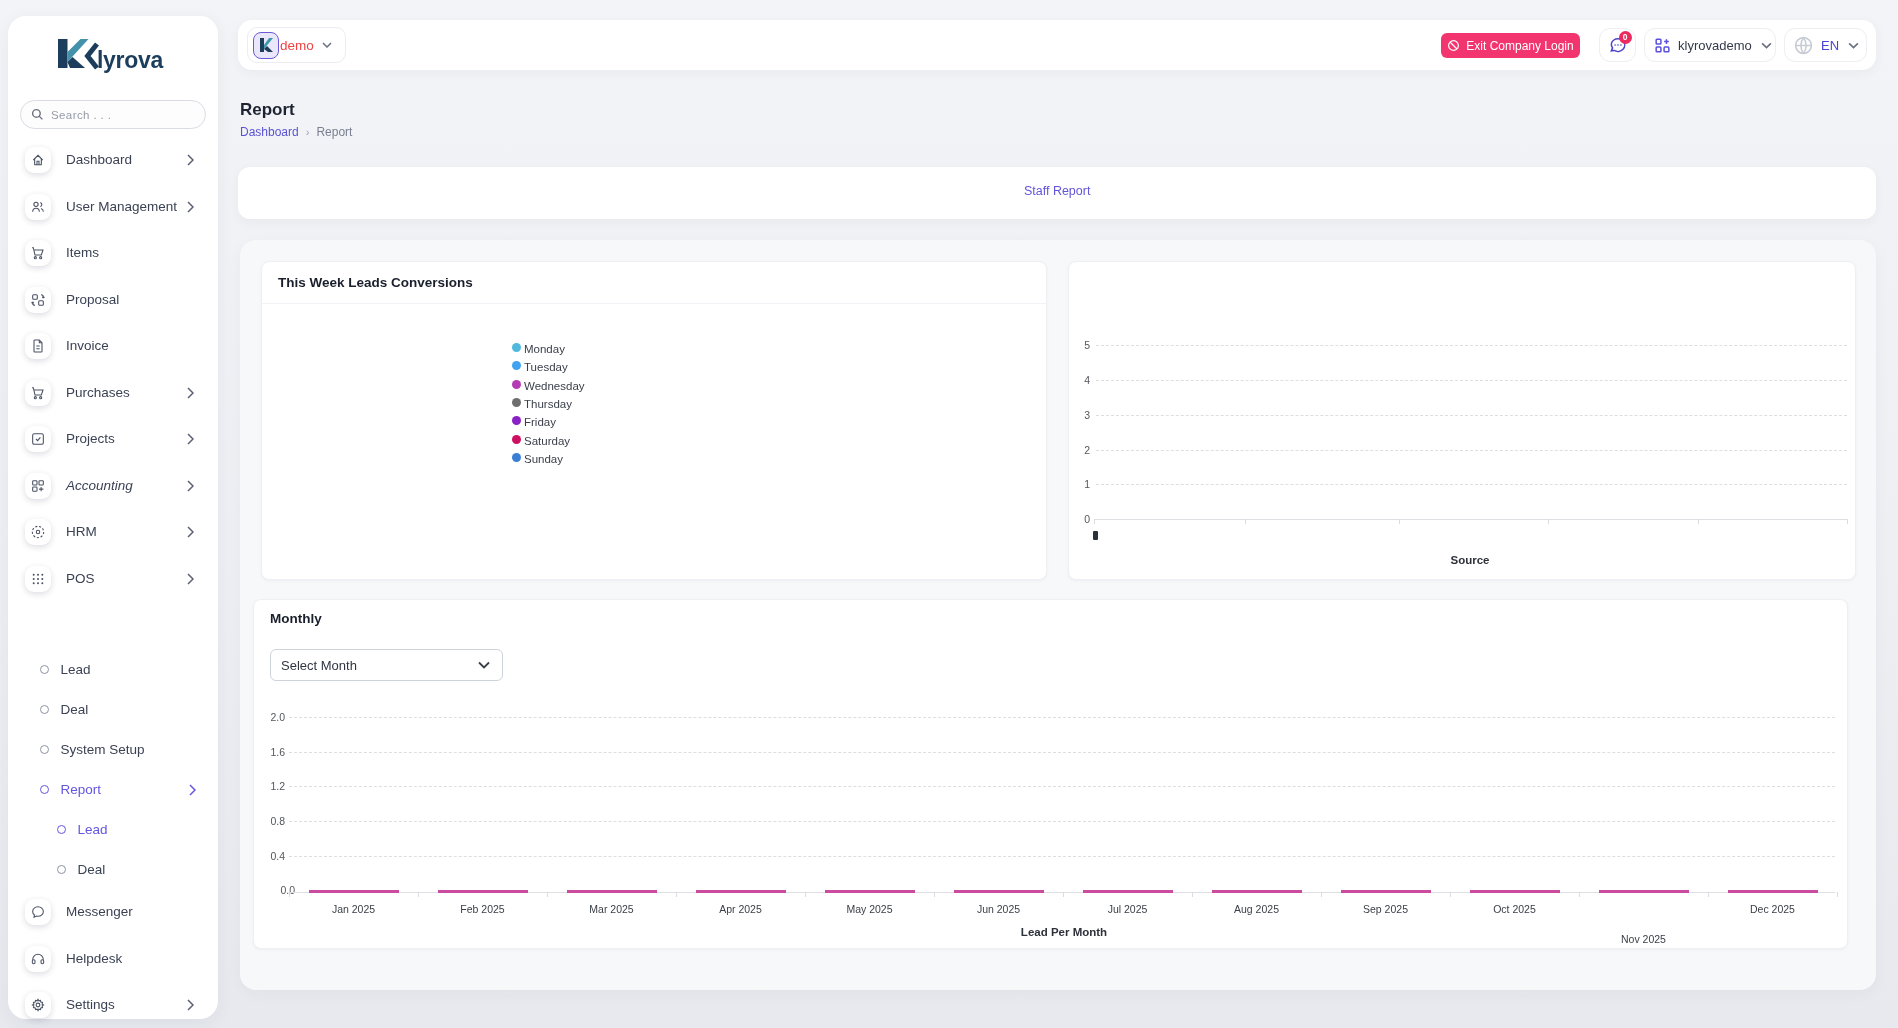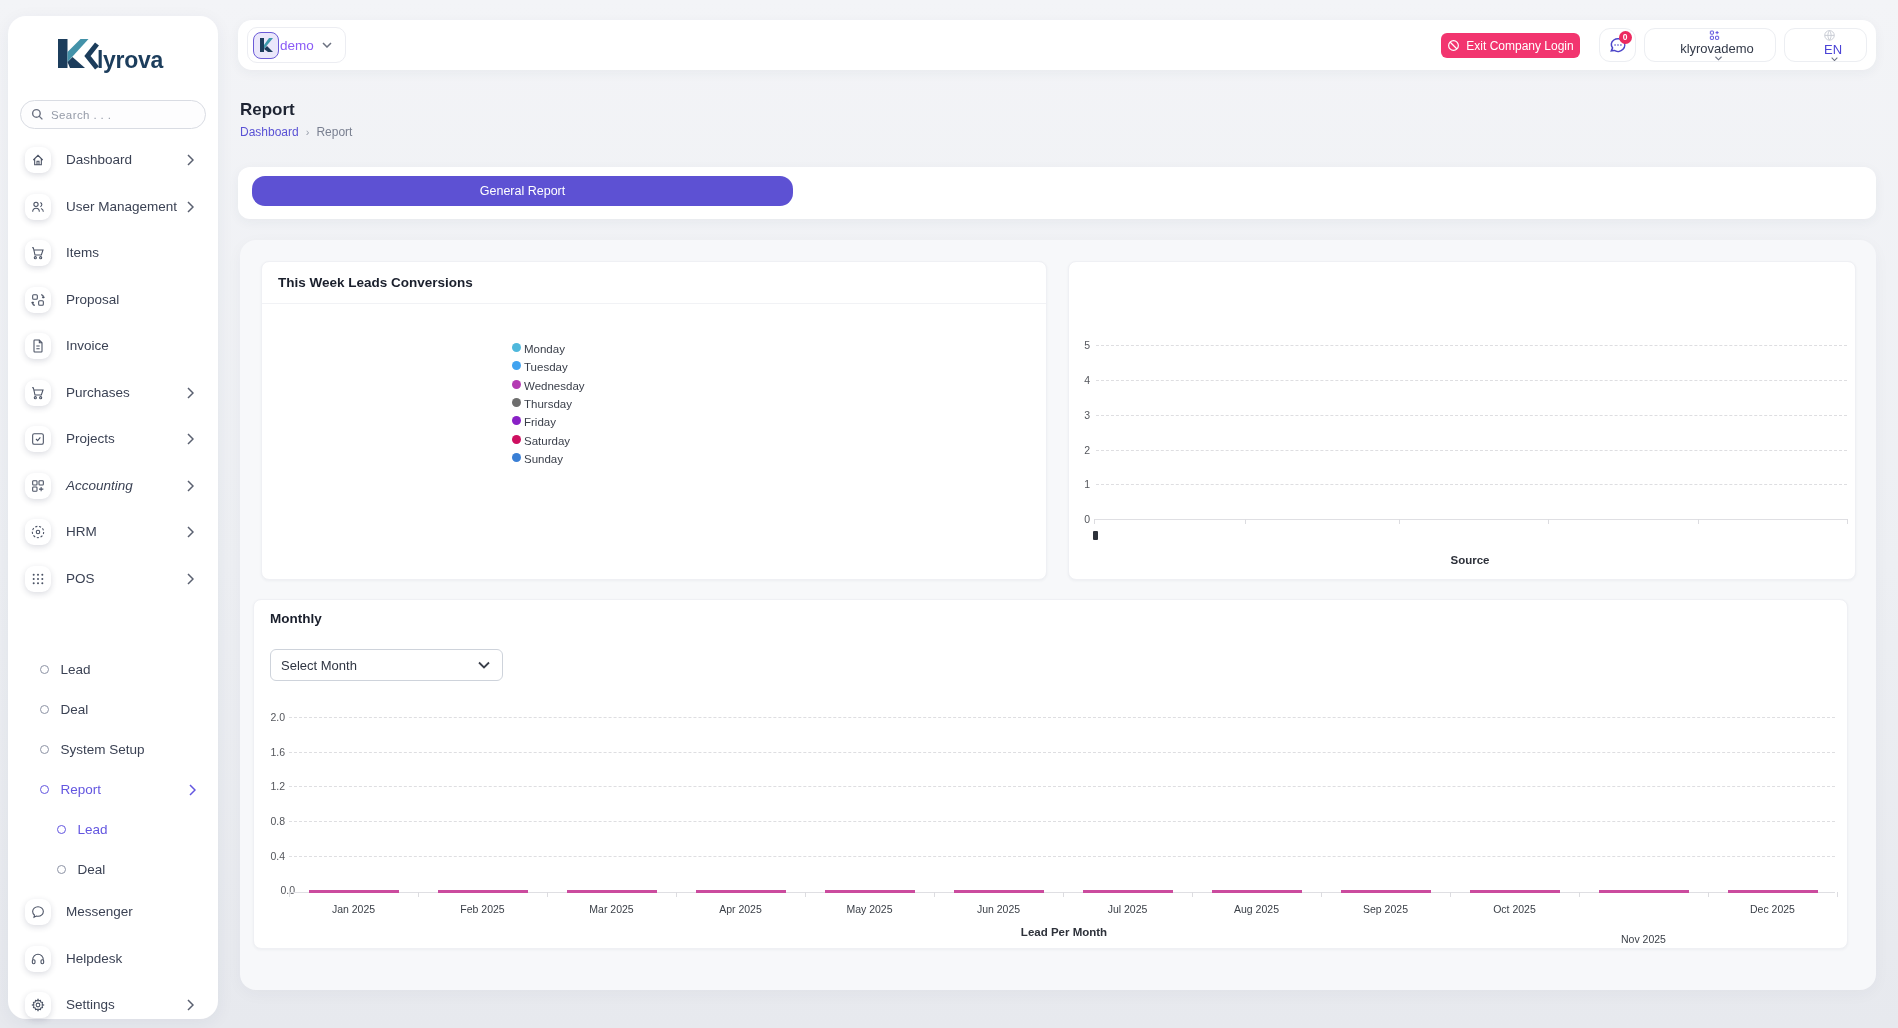--- a/index.html
+++ b/index.html
@@ -61,30 +61,30 @@
 }
 #demobox {
   position:absolute; left:9px; top:7px; width:99px; height:36px;
   border:1px solid #ecedf2; border-radius:10px;
   display:flex; align-items:center; padding-left:5px;
 }
 #demobox .dlogo {
   width:26px; height:27px; border-radius:8px; border:1.5px solid #6b5bd8;
   background:#eae7fb; display:flex; align-items:center; justify-content:center;
 }
-#demobox .dtxt { font-size:13.5px; color:#8b5cf6; margin-left:1px;text-align:right; }
+#demobox .dtxt { font-size:13.5px; color:#ef4444; margin-left:1px;text-align:right; }
 #demobox svg.chv { margin-left:8px; }
 #exitbtn {
   position:absolute; left:1203px; top:13px; width:139px; height:25px;
   background:#f2356f; border-radius:6px; color:#fff; font-size:12px;
   display:flex; align-items:center; justify-content:center; gap:6px;
 }
 .tbox {
   position:absolute; top:8px; height:34px; border:1px solid #eceef2;
-  border-radius:11px; background:#fff; display:flex; align-items:center;flex-direction:column;
+  border-radius:11px; background:#fff; display:flex; align-items:center;
 }
 #chatbox { left:1361px; width:37px; justify-content:center; }
 #chatbadge {
   position:absolute; left:1380.5px; top:10.5px; width:13px; height:13px;
   background:#ec2a60; border-radius:50%; color:#fff; font-size:8.5px;
   display:flex; align-items:center; justify-content:center; font-weight:bold;
 }
 #compbox { left:1406px; width:132px; padding-left:8px; }
 #compbox .ctxt { font-size:13px; color:#333a49; margin-left:6px; }
 #compbox svg.chv { margin-left:9px; }
@@ -418,21 +418,21 @@
     <svg class="chv" width="11" height="7" viewBox="0 0 10 6" fill="none" stroke="#6b7180" stroke-width="1.5">
         <path d="M1 1 L5 5 L9 1"></path>
       </svg>
   </div>
 </div>
 
 <div id="h-title">Report</div>
 <div id="crumbs"><span class="lnk">Dashboard</span><span class="sep">›</span><span>Report</span></div>
 
 <div id="tabs">
-  <div id="tab-active">General Report</div>
+  <div class="tab-i" style="left:550.7px; width:537px;">Staff Report</div>
 </div>
 
 <div id="wrap">
   <div class="card" id="cardA">
     <div class="chead">
         <span class="t">This Week Leads Conversions</span>
       </div>
     <div class="leg" style="left:250px; top:81px;">
       <span class="dot" style="top:0px; background:#4fb8dc;"></span>
         <span class="lt" style="top:0px;">Monday</span>

